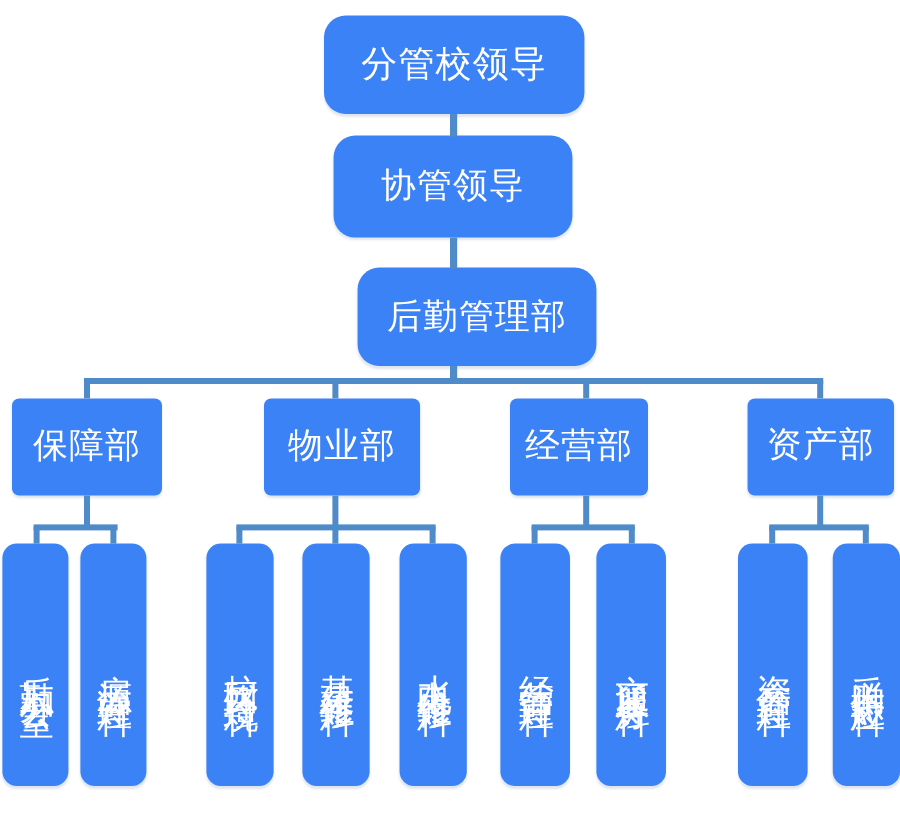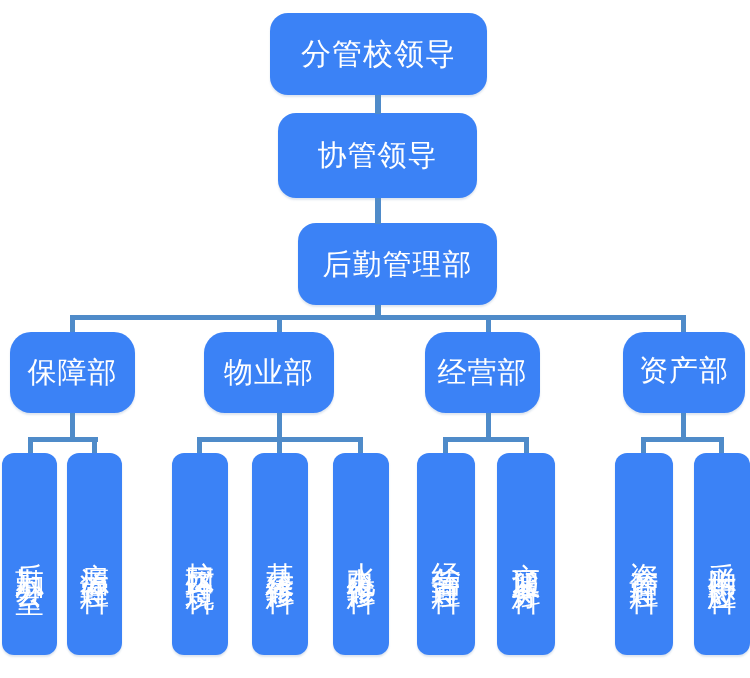--- a/index.html
+++ b/index.html
@@ -28,23 +28,23 @@
     user-select: none;
   }
   .node.h {
     font-size: 29px;
     letter-spacing: 1px;
     line-height: 1;
   }
   .node.top1 { left:270px; top:13px;  width:217px; height:82px; border-radius:18px; font-size:30px; }
   .node.top2 { left:278px; top:113px; width:199px; height:85px; border-radius:18px; font-size:29px; }
   .node.top3 { left:278px; top:223px; width:199px; height:82px; border-radius:18px; font-size:29px;margin-left:20px; }
-  .node.dept { top:332px; height:81px; border-radius:21px; }
+  .node.dept { top:332px; height:81px; border-radius:6px; }
   .node.d0 { left:10px;  width:125px; }
-  .node.d1 { left:204px; width:130px; }
+  .node.d1 { left:220px; width:130px; }
   .node.d2 { left:425px; width:115px; }
   .node.d3 { left:623px; width:122px;font-family:Liberation Mono, monospace; }
   .node.leaf {
     top:453px; height:202px; border-radius:12px;
     font-size:29px;
     writing-mode: vertical-rl;
     text-orientation: upright;
     letter-spacing: 6px;
     line-height: 1;
   }

